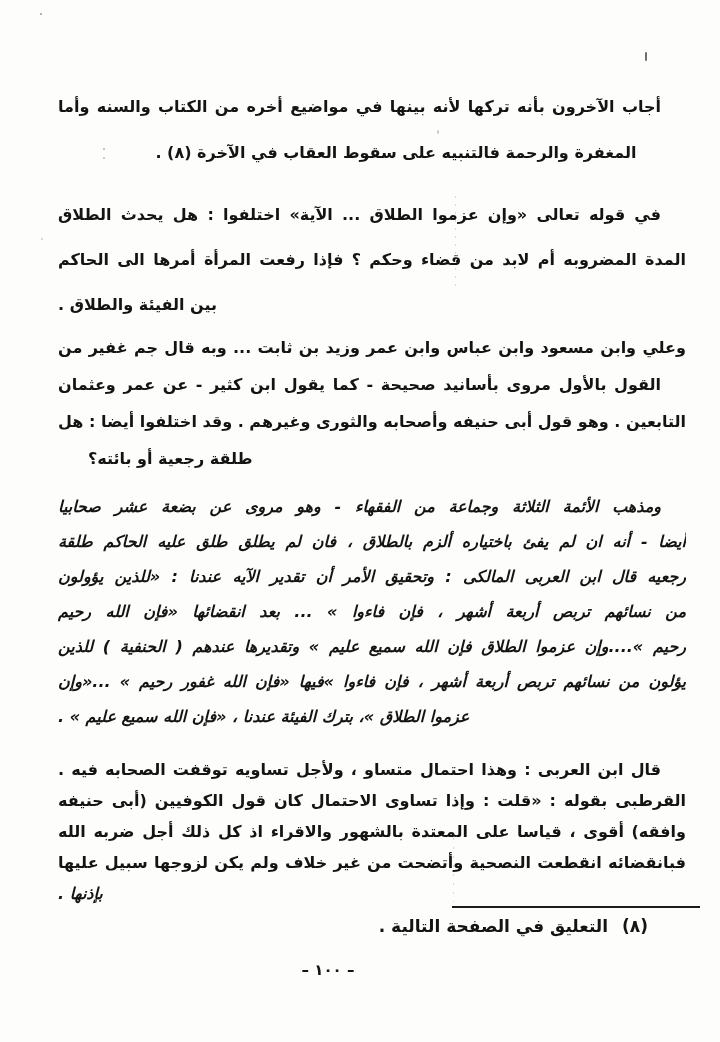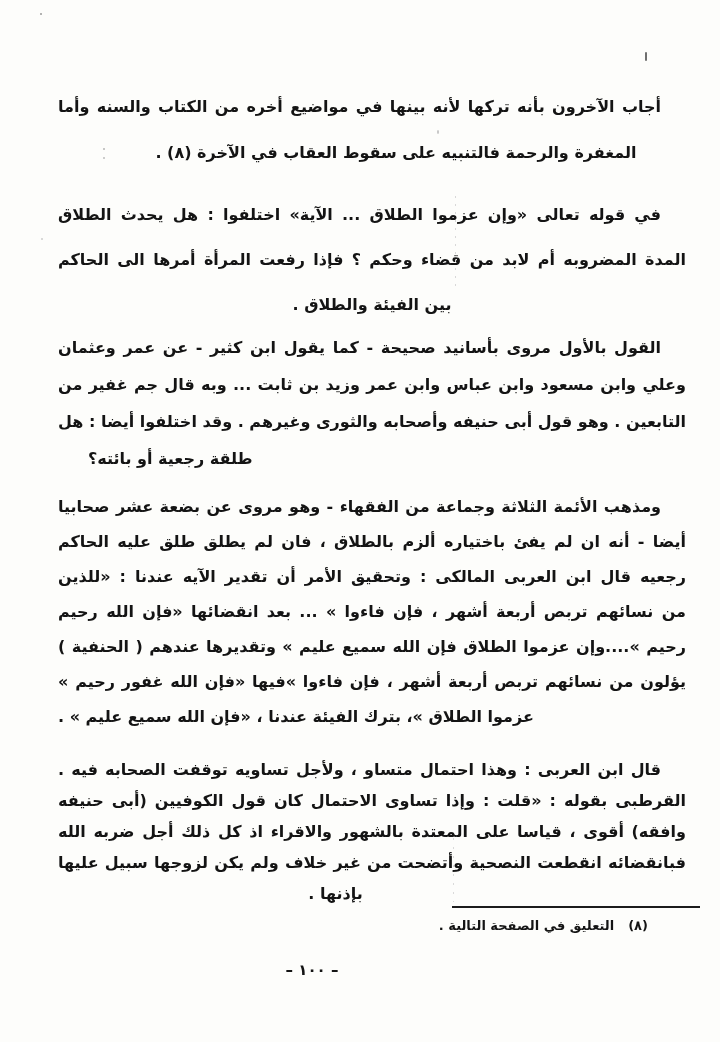--- a/index.html
+++ b/index.html
@@ -10,43 +10,43 @@
   }
   .text-block{position:absolute;left:58px;right:34px;top:84px;}
   .para{direction:rtl;}
   .line{
     direction:rtl;font-weight:700;font-size:16px;letter-spacing:0;
     overflow:hidden;
   }
   .para-1 .line{height:46px;line-height:46px;}
   .para-2 .line{height:45px;line-height:45px;}
   .para-3 .line{height:37px;line-height:37px;}
-  .para-4 .line{height:35px;line-height:35px;}
+  .para-4 .line{height:35px;line-height:35px;font-style:italic;}
   .para-5 .line{height:31px;line-height:31px;}
   .para-1{margin-bottom:16px;}
   .para-2{margin-bottom:2px;}
   .para-3{margin-bottom:12px;}
   .para-4{margin-bottom:20px;}
   .para-5{margin-bottom:0;}
   .l-indent{text-align:justify;text-align-last:justify;padding-right:25px;}
   .l-full{text-align:justify;text-align-last:justify;}
-  .l-right{text-align:center;}
+  .l-right{text-align:left;}
   .l-left{text-align:left;}
   .l-left-pad{text-align:center;padding-left:48px;}
   .l-center{text-align:left;padding-left:30px;}
-  .l-right-pad{text-align:center;padding-right:73px;}
+  .l-right-pad{text-align:left;padding-right:73px;font-style:italic;}
   .footnote{position:absolute;right:20px;top:906px;width:248px;}
   .footnote-rule{border-top:2px solid #1c1c1c;height:0;margin-bottom:8px;}
   .footnote-line{
     direction:rtl;text-align:right;padding-right:52px;
-    font-size:13px;font-weight:700;line-height:20px;white-space:nowrap;
+    font-size:17px;font-weight:700;line-height:20px;white-space:nowrap;
   }
   .footnote-marker{margin-left:14px;}
   .page-number{
-    position:absolute;top:961px;left:312px;transform:translateX(-50%);
+    position:absolute;top:961px;left:328px;transform:translateX(-50%);
     direction:rtl;font-size:15px;font-weight:700;white-space:nowrap;
   }
   .speck{position:absolute;border-radius:50%;}
   .sp1{left:40px;top:13px;width:2px;height:2px;background:#9a9a9a;}
   .sp2{left:645px;top:52px;width:2px;height:9px;background:#6f6f6f;border-radius:1px;}
   .sp3{left:103px;top:148px;width:2px;height:2px;background:#b5b5b5;}
   .sp4{left:103px;top:157px;width:2px;height:2px;background:#bdbdbd;}
   .sp5{left:437px;top:130px;width:2px;height:4px;background:#c4c4c4;}
   .sp6{left:41px;top:238px;width:2px;height:2px;background:#cccccc;}
   .sp7{left:455px;top:196px;width:1px;height:96px;background:repeating-linear-gradient(#d8d8d8 0 2px,transparent 2px 8px);border-radius:0;}
@@ -61,22 +61,22 @@
       <div class="para para-1">
         <div class="line l-indent">أجاب الآخرون بأنه تركها لأنه بينها في مواضيع أخره من الكتاب والسنه وأما ذكر</div>
         <div class="line l-left-pad">المغفرة والرحمة فالتنبيه على سقوط العقاب في الآخرة (٨) .</div>
       </div>
       <div class="para para-2">
         <div class="line l-indent">في قوله تعالى «وإن عزموا الطلاق ... الآية» اختلفوا : هل يحدث الطلاق بمجرد مضى</div>
         <div class="line l-full">المدة المضروبه أم لابد من قضاء وحكم ؟ فإذا رفعت المرأة أمرها الى الحاكم وقفه وخيره</div>
         <div class="line l-right">بين الفيئة والطلاق .</div>
       </div>
       <div class="para para-3">
+        <div class="line l-full">وعلي وابن مسعود وابن عباس وابن عمر وزيد بن ثابت ... وبه قال جم غفير من</div>
         <div class="line l-indent">القول بالأول مروى بأسانيد صحيحة - كما يقول ابن كثير - عن عمر وعثمان</div>
-        <div class="line l-full">وعلي وابن مسعود وابن عباس وابن عمر وزيد بن ثابت ... وبه قال جم غفير من</div>
         <div class="line l-full">التابعين . وهو قول أبى حنيفه وأصحابه والثورى وغيرهم . وقد اختلفوا أيضا : هل هى</div>
         <div class="line l-center">طلقة رجعية أو بائته؟</div>
       </div>
       <div class="para para-4">
         <div class="line l-indent">ومذهب الأئمة الثلاثة وجماعة من الفقهاء - وهو مروى عن بضعة عشر صحابيا</div>
         <div class="line l-full">أيضا - أنه ان لم يفئ باختياره ألزم بالطلاق ، فان لم يطلق طلق عليه الحاكم طلقة</div>
         <div class="line l-full">رجعيه قال ابن العربى المالكى : وتحقيق الأمر أن تقدير الآيه عندنا : «للذين يؤولون</div>
         <div class="line l-full">من نسائهم تربص أربعة أشهر ، فإن فاءوا » ... بعد انقضائها «فإن الله رحيم</div>
         <div class="line l-full">رحيم »....وإن عزموا الطلاق فإن الله سميع عليم » وتقديرها عندهم ( الحنفية ) للذين</div>
         <div class="line l-full">يؤلون من نسائهم تربص أربعة أشهر ، فإن فاءوا »فيها «فإن الله غفور رحيم » ...«وإن</div>

